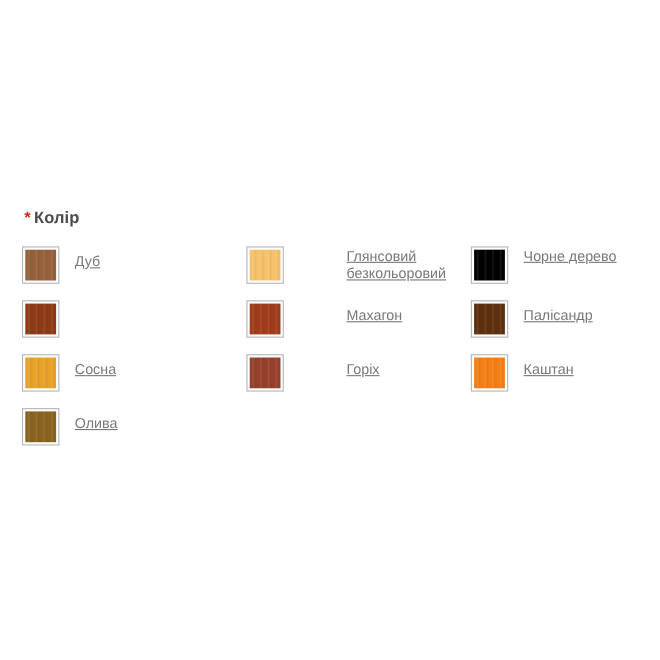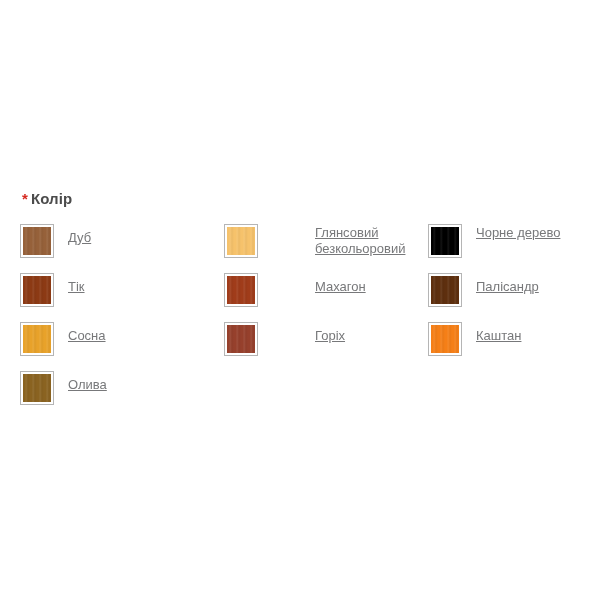--- a/index.html
+++ b/index.html
@@ -132,21 +132,20 @@
   <div class="swatch-option col-0 row-0">
         <span class="swatch-chip">
           <span class="chip-fill" style="background: rgb(150, 97, 58);"></span>
         </span>
         <span class="swatch-caption">Дуб</span>
       </div>
       <div class="swatch-option col-0 row-1">
         <span class="swatch-chip">
           <span class="chip-fill" style="background: rgb(140, 58, 20);"></span>
         </span>
-        <span class="swatch-caption">Тік</span>
       </div>
       <div class="swatch-option col-0 row-2">
         <span class="swatch-chip">
           <span class="chip-fill" style="background: rgb(232, 162, 42);"></span>
         </span>
         <span class="swatch-caption">Сосна</span>
       </div>
       <div class="swatch-option col-0 row-3">
         <span class="swatch-chip">
           <span class="chip-fill" style="background: rgb(138, 99, 33);"></span>

